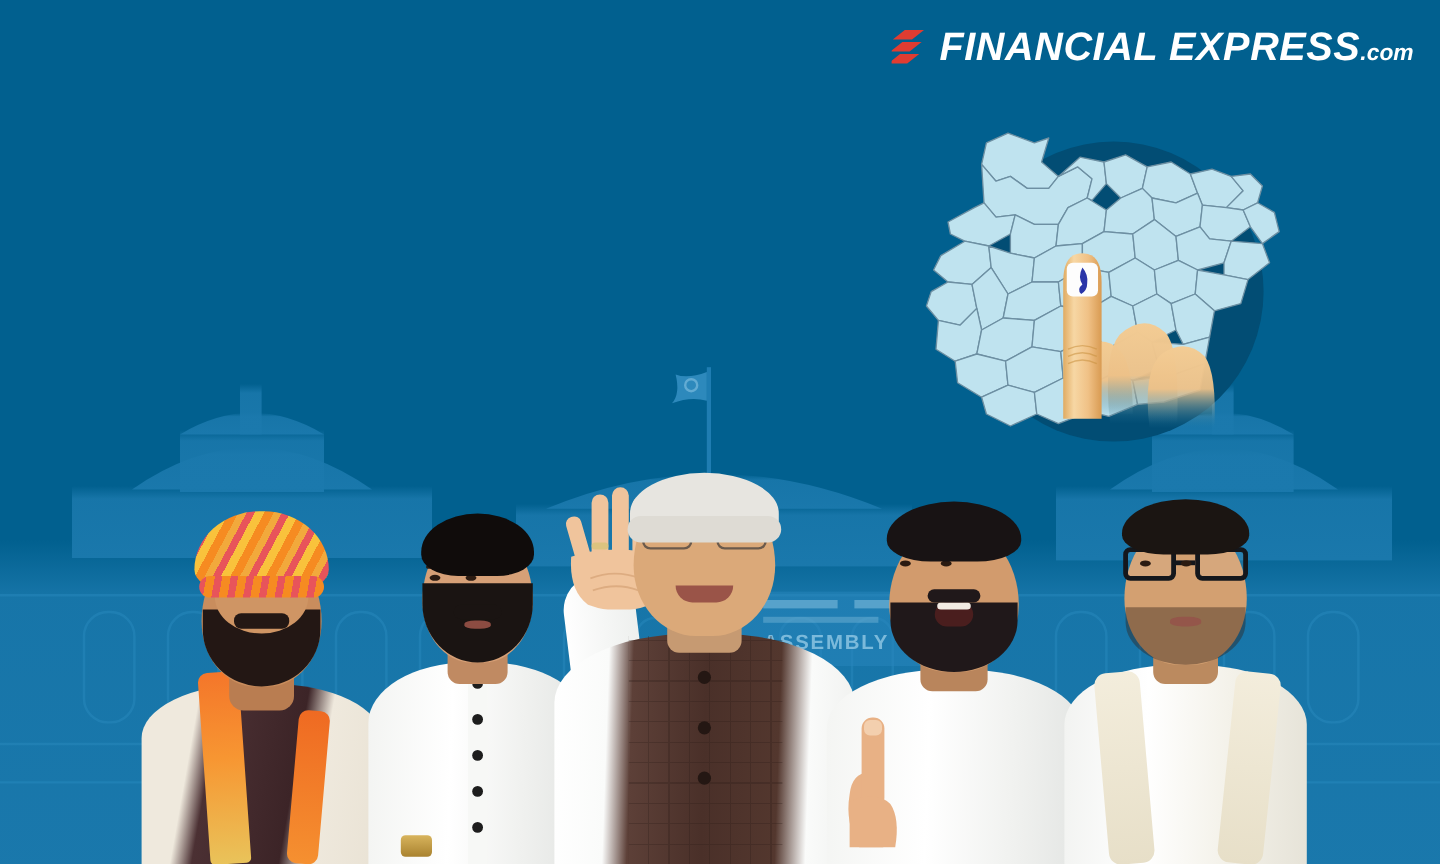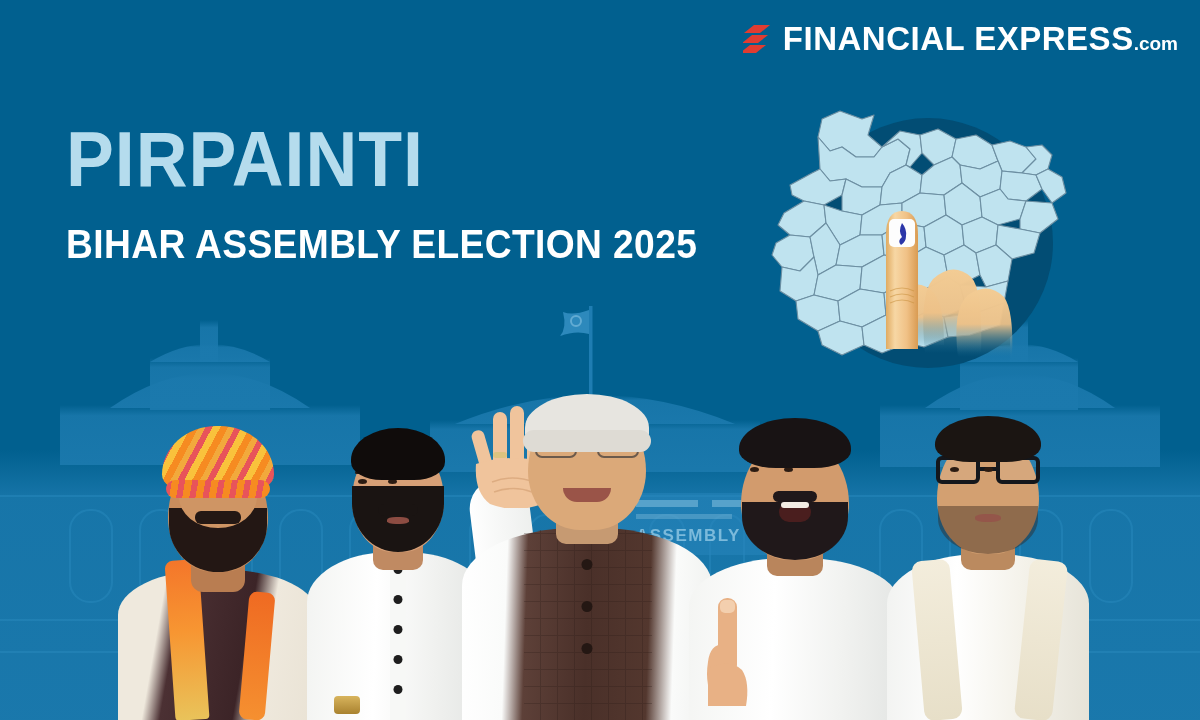--- a/index.html
+++ b/index.html
@@ -10,21 +10,21 @@
     overflow:hidden;
     background:#01608f;
     font-family:"Liberation Sans", sans-serif;
   }
 
   
   .bg-building{position:absolute;left:0;bottom:0;width:1200px;height:420px;opacity:1;pointer-events:none;}
   .bg-flag{position:absolute;left:556px;top:300px;width:70px;height:130px;pointer-events:none;}
 
   
-  .brand{position:absolute;top:22px;right:22px;display:flex;align-items:center;gap:12px;}
+  .brand{position:absolute;top:22px;right:22px;display:flex;align-items:center;gap:12px;font-style:italic;}
   .brand-mark{width:28px;height:30px;flex:0 0 auto;}
   .brand-text{display:flex;align-items:baseline;color:#ffffff;}
   .brand-name{
     font-size:33px;font-weight:bold;letter-spacing:.5px;color:#ffffff;
     line-height:1;white-space:nowrap;
   }
   .brand-tld{font-size:19px;font-weight:bold;color:#ffffff;line-height:1;letter-spacing:0;}
 
   
   .headline{position:absolute;left:66px;top:124px;}
@@ -140,24 +140,20 @@
         <path d="M9 11 L25 11 L15 19 L-1 19 Z"></path>
         <path d="M7 21 L23 21 L13 29 L-3 29 Z"></path>
       </g>
     </svg>
     <div class="brand-text">
       <span class="brand-name">FINANCIAL EXPRESS</span>
       <span class="brand-tld">.com</span>
     </div>
   </div>
 
-  <div class="headline">
-    <div class="h-main">PIRPAINTI</div>
-    <div class="h-sub">BIHAR ASSEMBLY ELECTION 2025</div>
-  </div>
 
   <div class="map-badge">
     <svg viewBox="0 0 310 310" width="310" height="310">
       <defs>
         <linearGradient id="fingerG" x1="0" y1="0" x2="1" y2="0">
           <stop offset="0%" stop-color="#e0ab62"></stop>
           <stop offset="28%" stop-color="#f7d7a4"></stop>
           <stop offset="65%" stop-color="#f0c186"></stop>
           <stop offset="100%" stop-color="#d99b52"></stop>
         </linearGradient>

